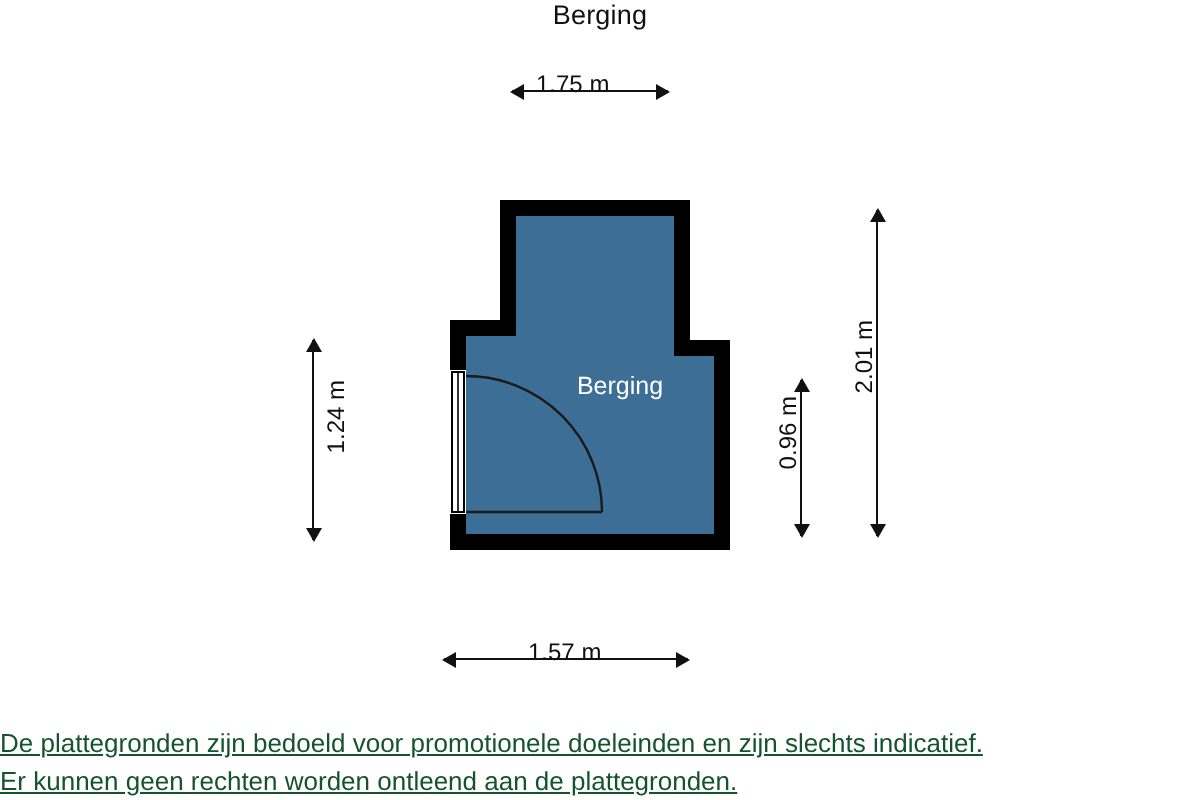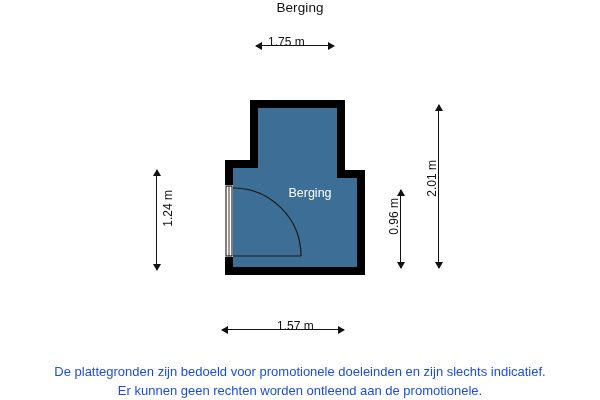--- a/index.html
+++ b/index.html
@@ -105,24 +105,25 @@
     font-size: 12.5px;
     color: #ffffff;
   }
 
   
   .footer {
     position: absolute;
     left: 0;
     top: 362px;
     width: 600px;
-    text-align: center;
+    text-align: left;
     font-size: 13px;
     line-height: 19px;
-    color: #1d4ed8;
+    color: #14532d;
+    text-decoration: underline;
   }
   .footer div { white-space: nowrap; }
 </style>
 </head>
 <body>
 
 <div class="stage">
 
   <div class="title">Berging</div>
 
@@ -132,21 +133,21 @@
   <div class="arrow-v" style="left:156px; top:170px; height:100px;"></div>
   <div class="dim-label vertical" style="left:161px; top:190px;">1.24 m</div>
 
   <div class="arrow-v" style="left:400px; top:190px; height:78px;"></div>
   <div class="dim-label vertical" style="left:387px; top:198px;">0.96 m</div>
 
   <div class="arrow-v" style="left:438px; top:105px; height:163px;"></div>
   <div class="dim-label vertical" style="left:425px; top:160px;">2.01 m</div>
 
   <div class="arrow-h" style="left:222px; top:329px; width:122px;"></div>
-  <div class="dim-label" style="left:277px; top:319px;">1.57 m</div>
+  <div class="dim-label" style="left:264px; top:319px;">1.57 m</div>
 
   <div class="plan">
     <svg width="180" height="190" viewBox="0 0 180 190">
 
       <path d="M 45 0
                L 140 0
                L 140 70
                L 160 70
                L 160 175
                L 20 175
@@ -170,16 +171,16 @@
 
       <path d="M 28 88 L 28 88 A 68 68 0 0 1 96 156" fill="none" stroke="#1a1a1a" stroke-width="1.2"></path>
       <line x1="28" y1="156" x2="96" y2="156" stroke="#1a1a1a" stroke-width="1.2"></line>
     </svg>
   </div>
 
   <div class="room-name">Berging</div>
 
   <div class="footer">
     <div>De plattegronden zijn bedoeld voor promotionele doeleinden en zijn slechts indicatief.</div>
-    <div>Er kunnen geen rechten worden ontleend aan de promotionele.</div>
+    <div>Er kunnen geen rechten worden ontleend aan de plattegronden.</div>
   </div>
 
 </div>
 
 </body></html>

